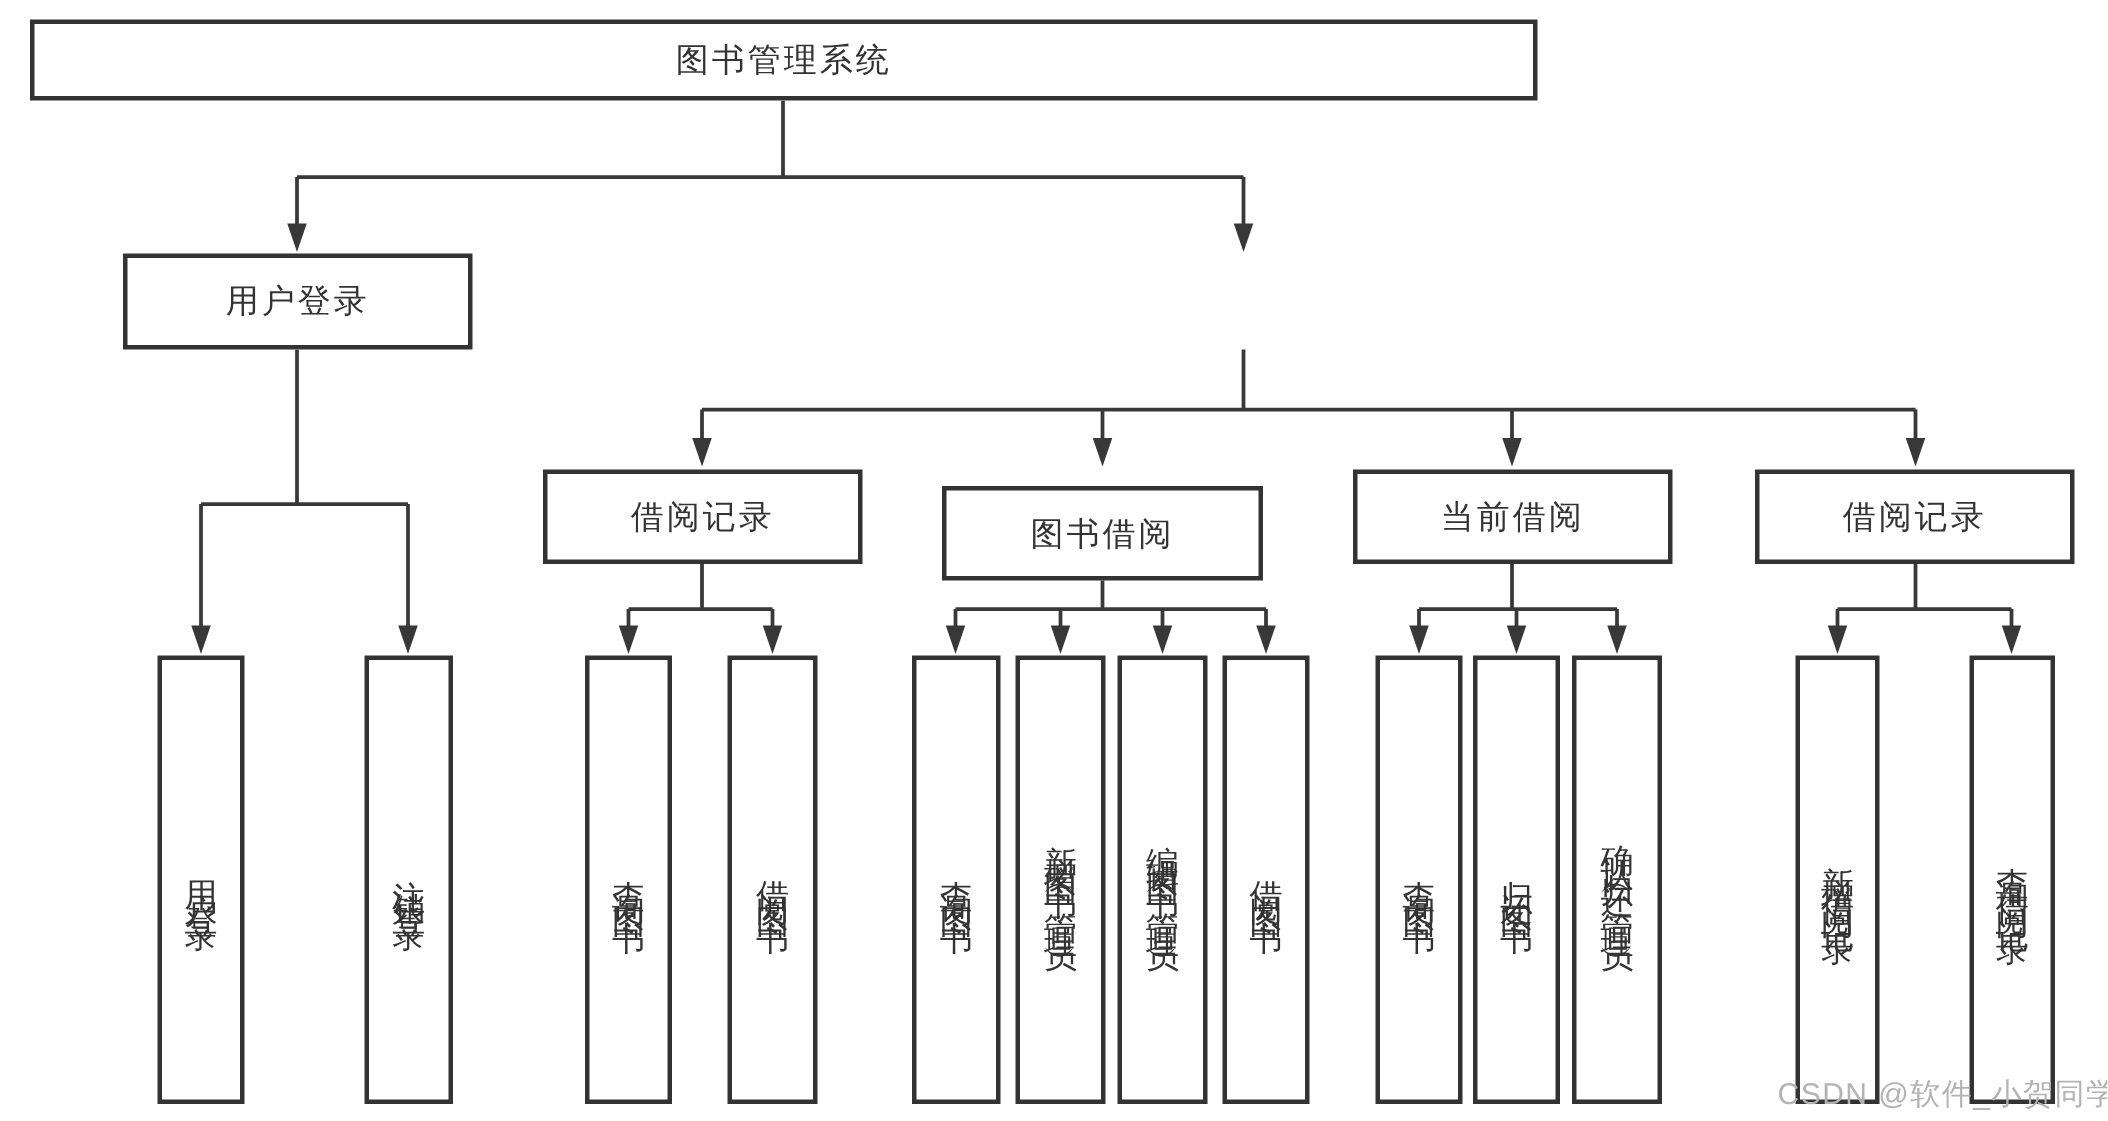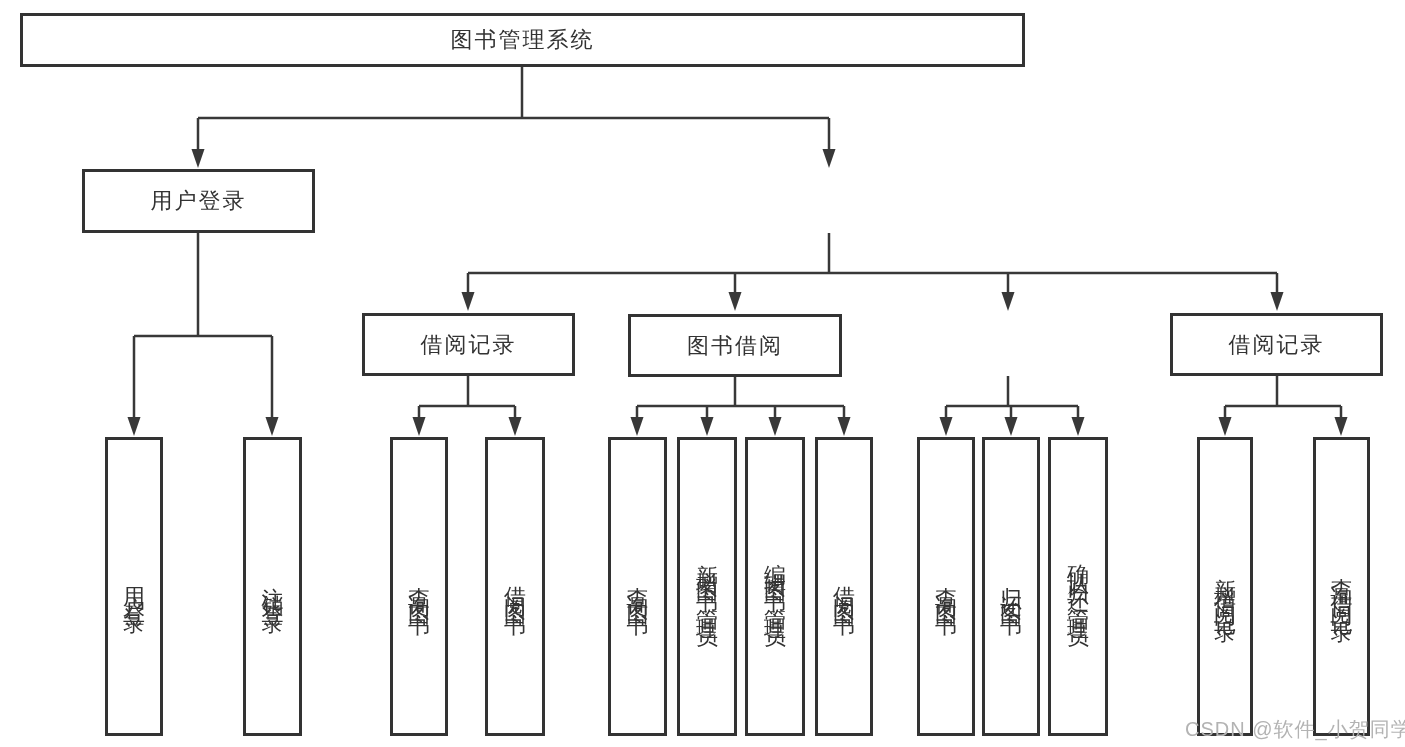--- a/index.html
+++ b/index.html
@@ -100,22 +100,25 @@
     <span class="hlabel">图书管理系统</span>
   </div>
 
   <div class="hbox" style="left:82px;top:169px;width:233px;height:64px">
     <span class="hlabel">用户登录</span>
   </div>
 
   <div class="hbox" style="left:362px;top:313px;width:213px;height:63px">
     <span class="hlabel">借阅记录</span>
   </div>
-  <div class="hbox" style="left:628px;top:314px;width:214px;height:63px">
+  <div class="hbox" style="left:628px;top:324px;width:214px;height:63px">
     <span class="hlabel">图书借阅</span>
+  </div>
+  <div class="hbox" style="left:902px;top:313px;width:213px;height:63px">
+    <span class="hlabel">当前借阅</span>
   </div>
   <div class="hbox" style="left:1170px;top:313px;width:213px;height:63px">
     <span class="hlabel">借阅记录</span>
   </div>
 
   <div class="tbox" style="left:105px;width:58px">
     <span class="vlabel">用户登录</span>
   </div>
   <div class="tbox" style="left:243px;width:59px">
     <span class="vlabel">注销登录</span>

